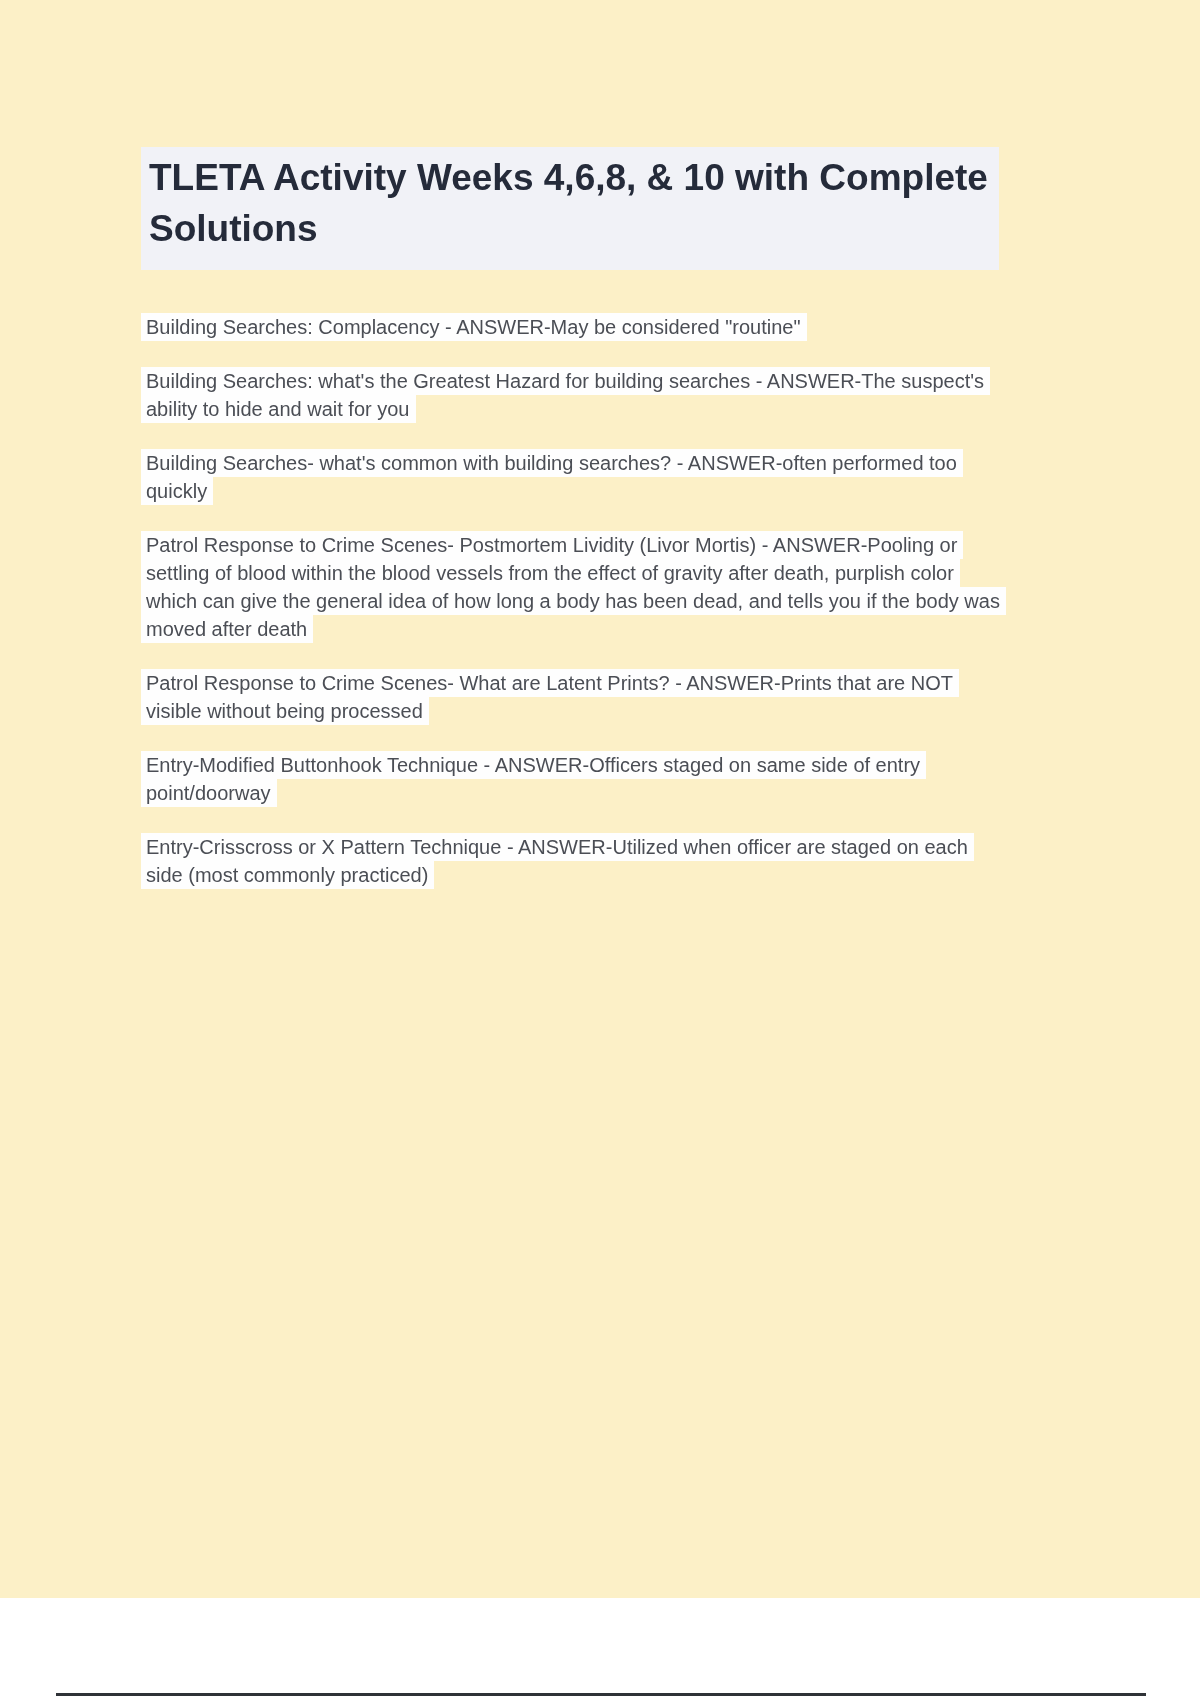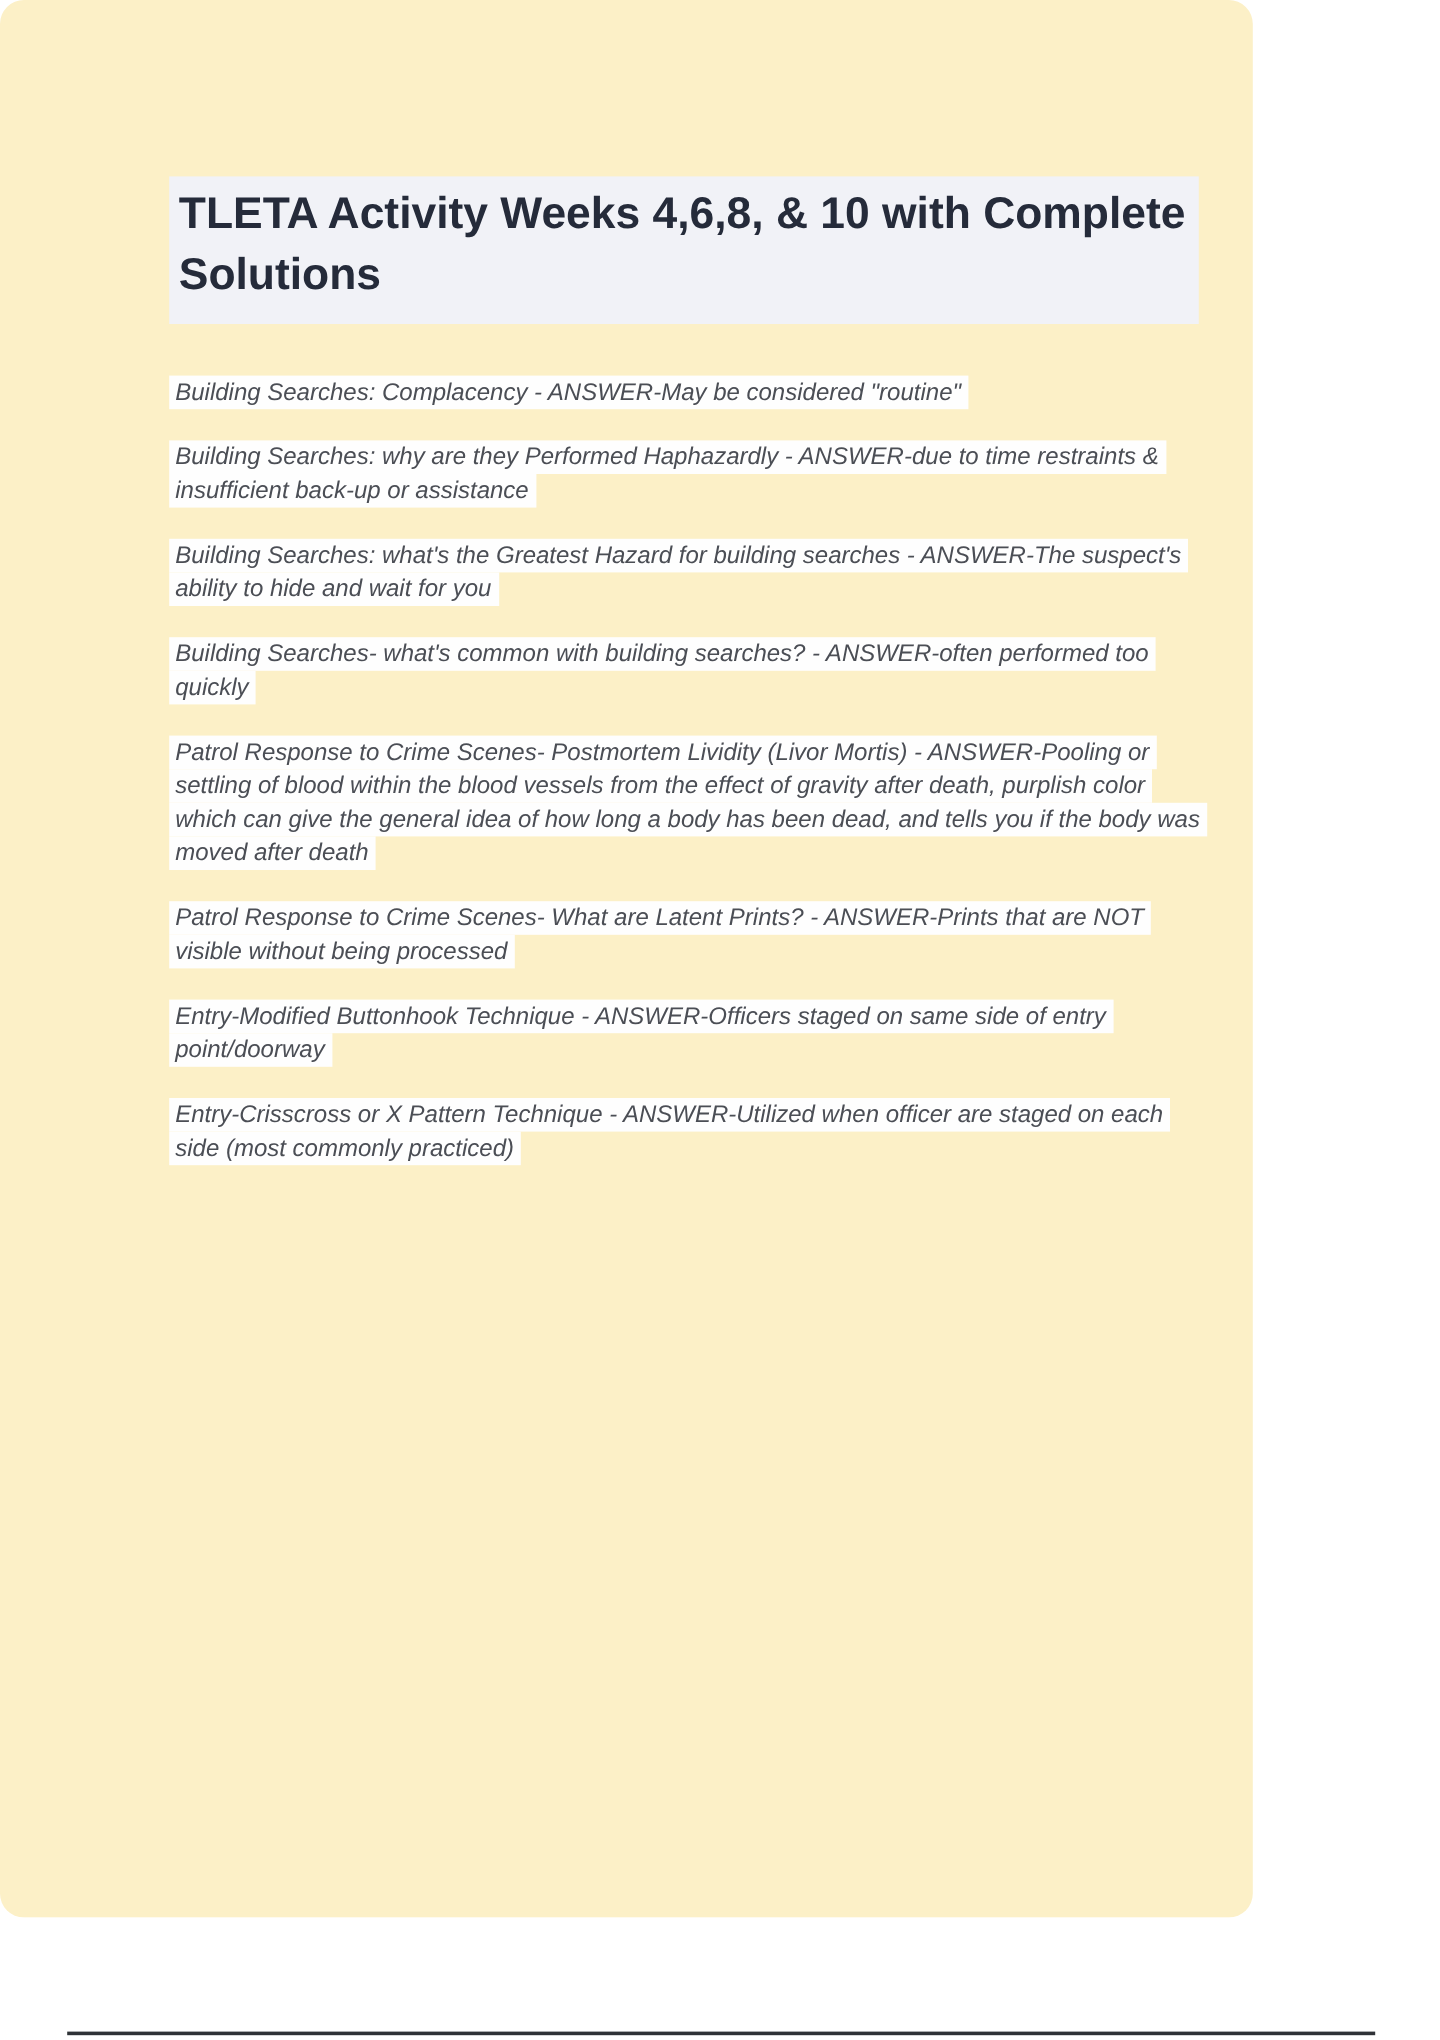--- a/index.html
+++ b/index.html
@@ -15,25 +15,24 @@
     position: relative;
     width: 1200px;
     height: 1700px;
     background: #ffffff;
   }
   
   .sheet {
     position: absolute;
     top: 0;
     left: 0;
-    width: 1044px;
+    width: 1200px;
     height: 1598px;
     background: #FCF0C7;
     overflow: hidden;
-    border-radius: 20px;
   }
   .doc-title {
     position: absolute;
     left: 141px;
     top: 147px;
     width: 840px;
     background: #F1F2F7;
     color: #252B3A;
     font-size: 37px;
     font-weight: bold;
@@ -45,21 +44,20 @@
     position: absolute;
     left: 141px;
     top: 313px;
     width: 866px;
   }
   .qa-column p {
     margin: 0 0 26px 0;
     font-size: 20px;
     line-height: 28px;
     color: #4B4E55;
-    font-style: italic;
   }
   .qa-column p span.hl {
     background: #FEFEFE;
     padding: 3px 6px 3px 5px;
     -webkit-box-decoration-break: clone;
     box-decoration-break: clone;
   }
   
   .footer-band {
     position: absolute;
@@ -82,21 +80,20 @@
 <body>
 
 <div class="page">
 
   <div class="sheet">
 
     <div class="doc-title">TLETA Activity Weeks 4,6,8, &amp; 10 with Complete Solutions</div>
 
     <div class="qa-column">
       <p><span class="hl">Building Searches: Complacency - ANSWER-May be considered "routine"</span></p>
-      <p><span class="hl">Building Searches: why are they Performed Haphazardly - ANSWER-due to time restraints &amp; insufficient back-up or assistance</span></p>
       <p><span class="hl">Building Searches: what's the Greatest Hazard for building searches - ANSWER-The suspect's ability to hide and wait for you</span></p>
       <p><span class="hl">Building Searches- what's common with building searches? - ANSWER-often performed too quickly</span></p>
       <p><span class="hl">Patrol Response to Crime Scenes- Postmortem Lividity (Livor Mortis) - ANSWER-Pooling or settling of blood within the blood vessels from the effect of gravity after death, purplish color which can give the general idea of how long a body has been dead, and tells you if the body was moved after death</span></p>
       <p><span class="hl">Patrol Response to Crime Scenes- What are Latent Prints? - ANSWER-Prints that are NOT visible without being processed</span></p>
       <p><span class="hl">Entry-Modified Buttonhook Technique - ANSWER-Officers staged on same side of entry point/doorway</span></p>
       <p><span class="hl">Entry-Crisscross or X Pattern Technique - ANSWER-Utilized when officer are staged on each side (most commonly practiced)</span></p>
     </div>
 
   </div>
 

